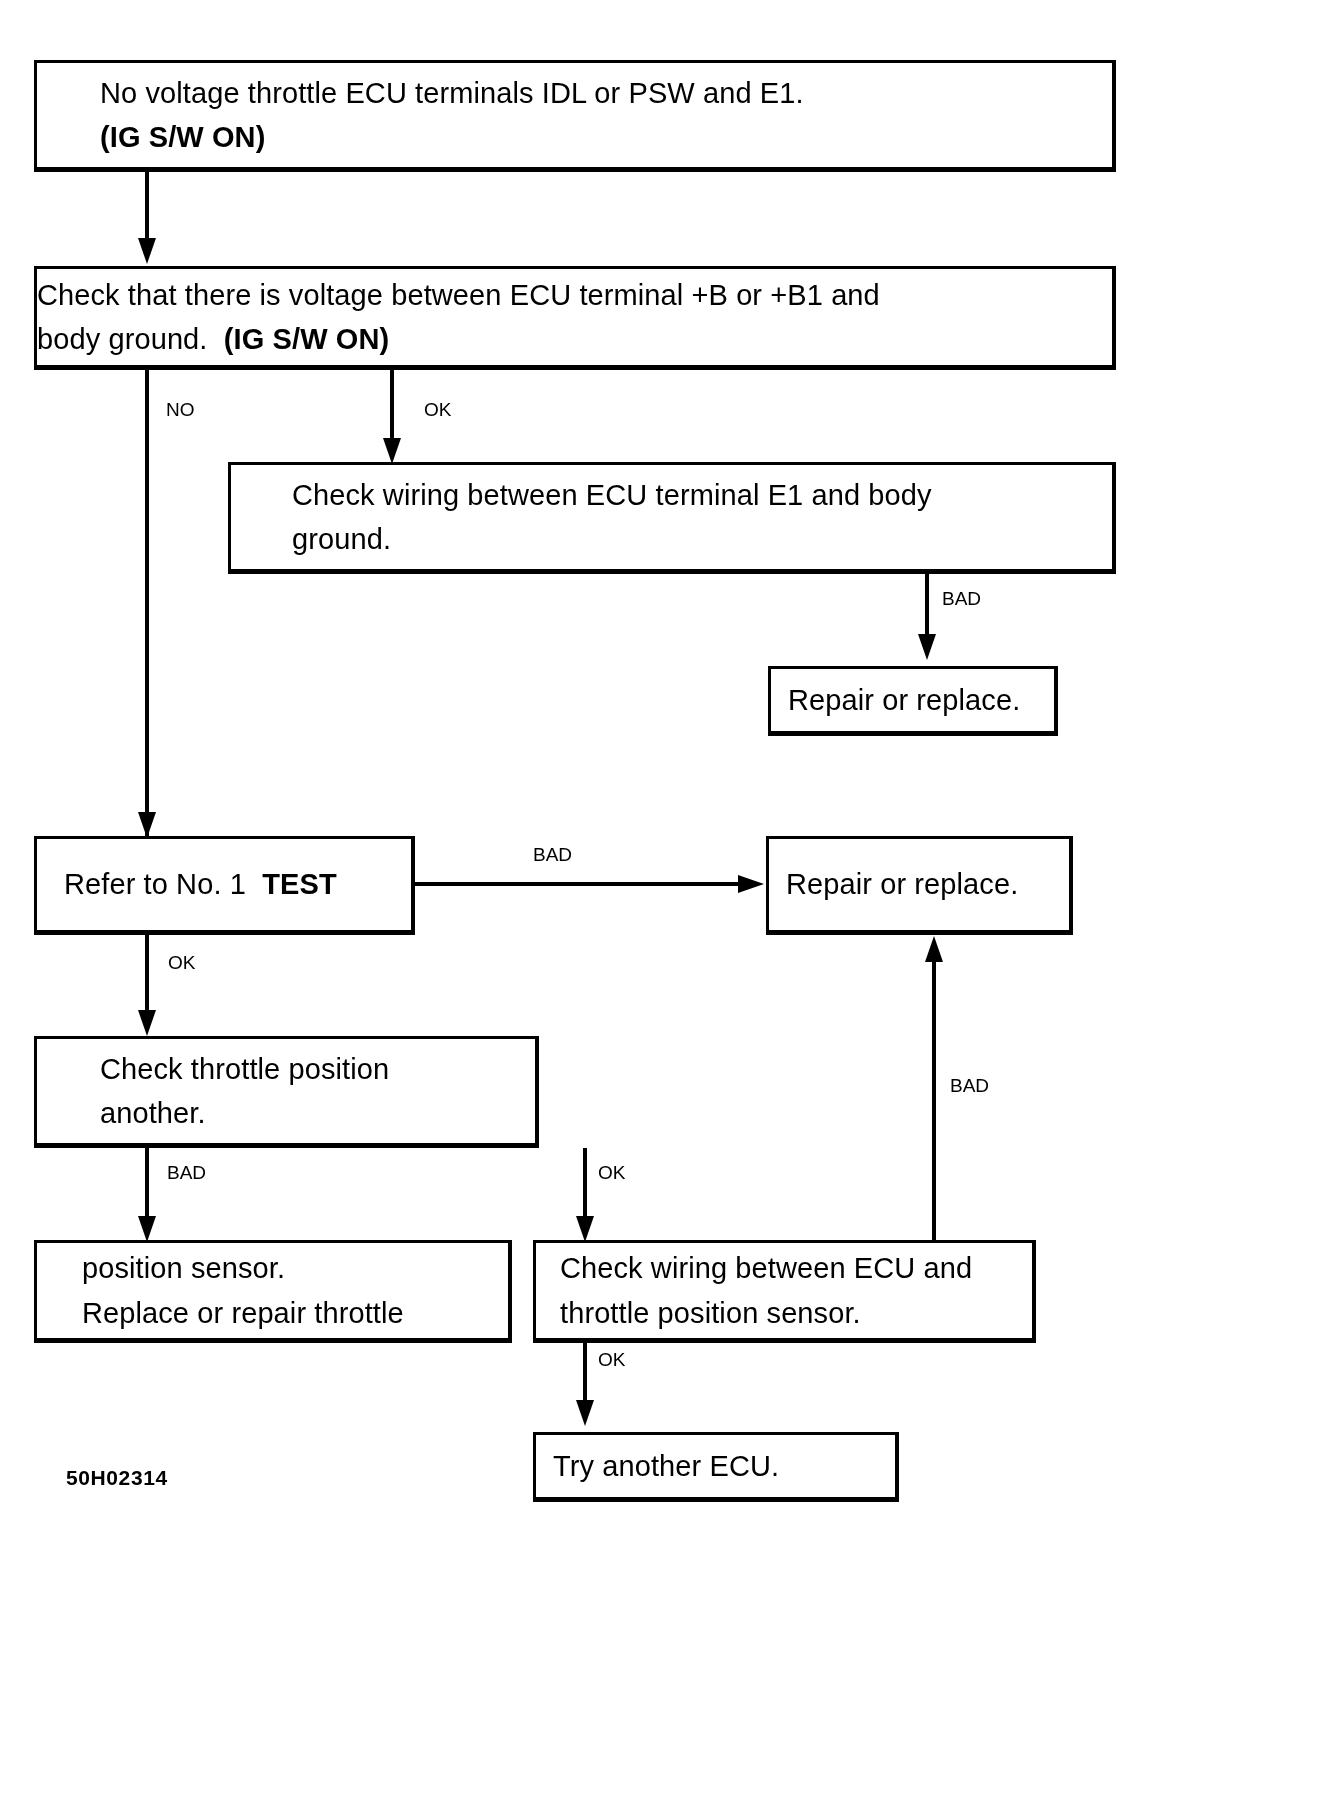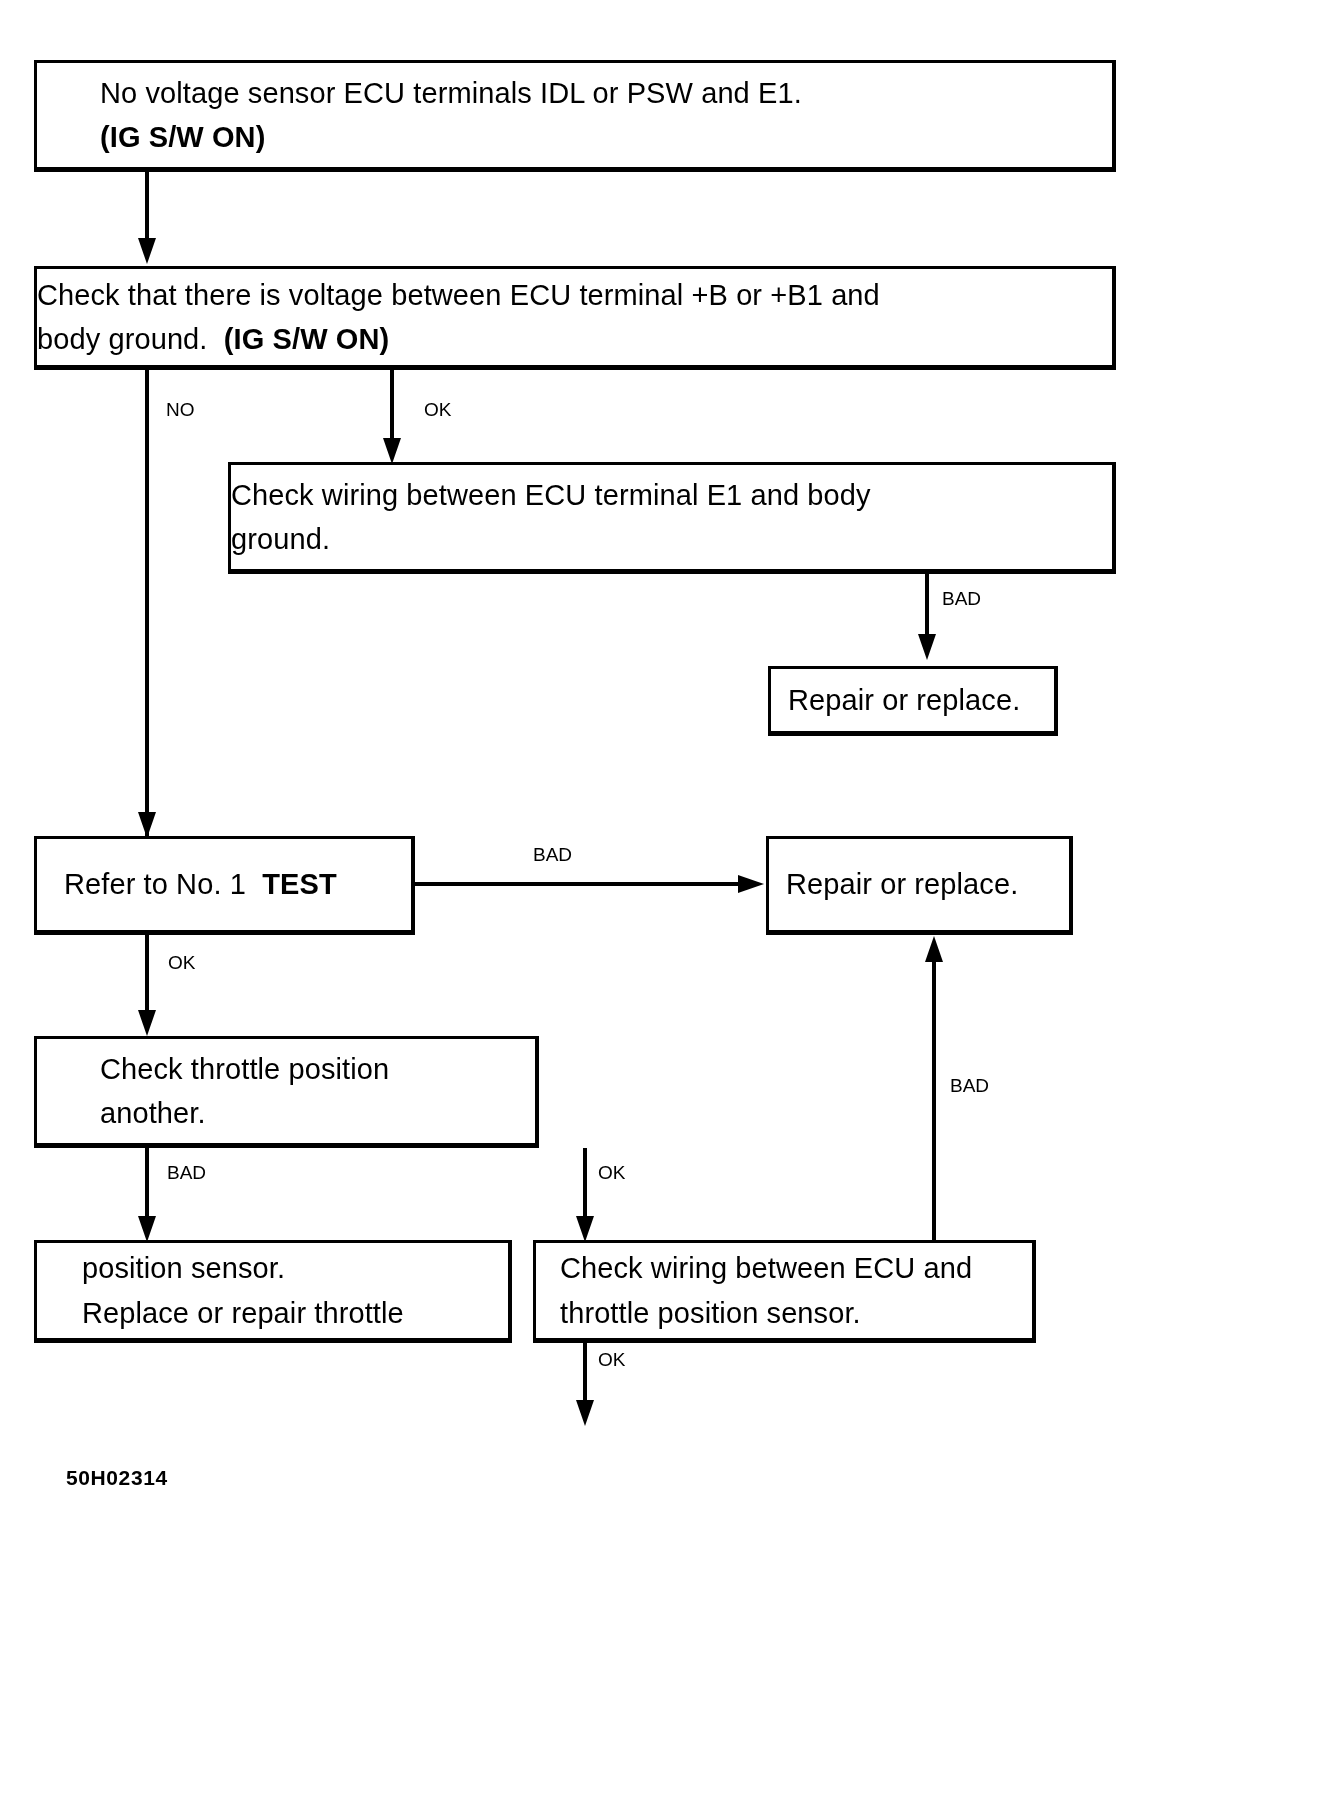--- a/index.html
+++ b/index.html
@@ -97,21 +97,21 @@
     border-left: 26px solid #000000;
   }
 </style>
 </head>
 <body>
 
 <div id="diagram">
 
   <div class="fc-box" style="left:34px; top:60px; width:1082px; height:112px;">
     <div class="txt" style="padding-left:63px;">
-      <span class="fc-line">No voltage sensor ECU terminals IDL or PSW and E1.</span>
+      <span class="fc-line">No voltage throttle ECU terminals IDL or PSW and E1.</span>
       <span class="fc-line bold">(IG S/W ON)</span>
     </div>
   </div>
 
   <div class="seg seg-v" style="left:145px; top:172px; height:70px;"></div>
   <div class="arrow-down" style="left:138px; top:238px;"></div>
 
   <div class="fc-box" style="left:34px; top:266px; width:1082px; height:104px;">
     <div class="txt" style="">
       <span class="fc-line">Check that there is voltage between ECU terminal +B or +B1 and</span>
@@ -121,21 +121,21 @@
 
   <div class="seg seg-v" style="left:145px; top:370px; height:470px;"></div>
   <div class="arrow-down" style="left:138px; top:812px;"></div>
   <div class="edge-label" style="left:166px; top:400px;">NO</div>
 
   <div class="seg seg-v" style="left:390px; top:370px; height:85px;"></div>
   <div class="arrow-down" style="left:383px; top:438px;"></div>
   <div class="edge-label" style="left:424px; top:400px;">OK</div>
 
   <div class="fc-box" style="left:228px; top:462px; width:888px; height:112px;">
-    <div class="txt" style="">
+    <div class="txt" style="padding-left:61px;">
       <span class="fc-line">Check wiring between ECU terminal E1 and body</span>
       <span class="fc-line">ground.</span>
     </div>
   </div>
 
   <div class="seg seg-v" style="left:925px; top:574px; height:75px;"></div>
   <div class="arrow-down" style="left:918px; top:634px;"></div>
   <div class="edge-label" style="left:942px; top:589px;">BAD</div>
 
   <div class="fc-box" style="left:768px; top:666px; width:290px; height:70px;">
@@ -194,16 +194,21 @@
     <div class="txt" style="padding-left:24px;">
       <span class="fc-line">Check wiring between ECU and</span>
       <span class="fc-line">throttle position sensor.</span>
     </div>
   </div>
 
   <div class="seg seg-v" style="left:583px; top:1343px; height:73px;"></div>
   <div class="arrow-down" style="left:576px; top:1400px;"></div>
   <div class="edge-label" style="left:598px; top:1350px;">OK</div>
 
+  <div class="fc-box" style="left:533px; top:1432px; width:366px; height:70px;">
+    <div class="txt" style="padding-left:17px;">
+      <span class="fc-line">Try another ECU.</span>
+    </div>
+  </div>
 
   <div class="fig-id" style="left:66px; top:1466px;">50H02314</div>
 
 </div>
 
 </body></html>

